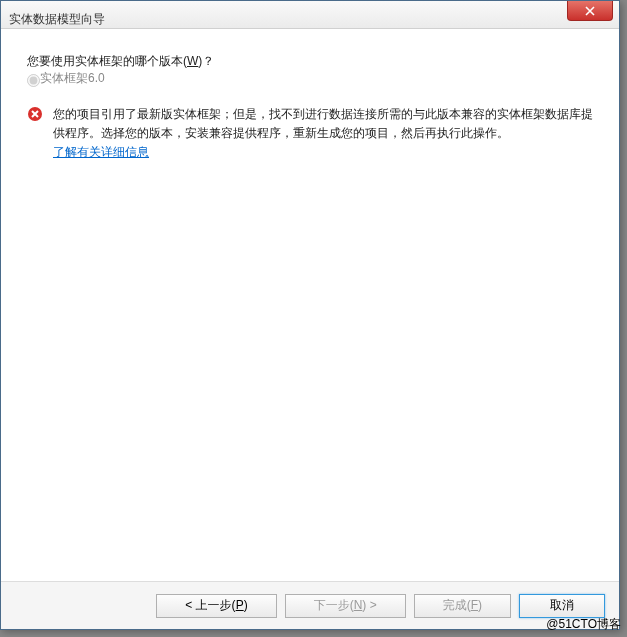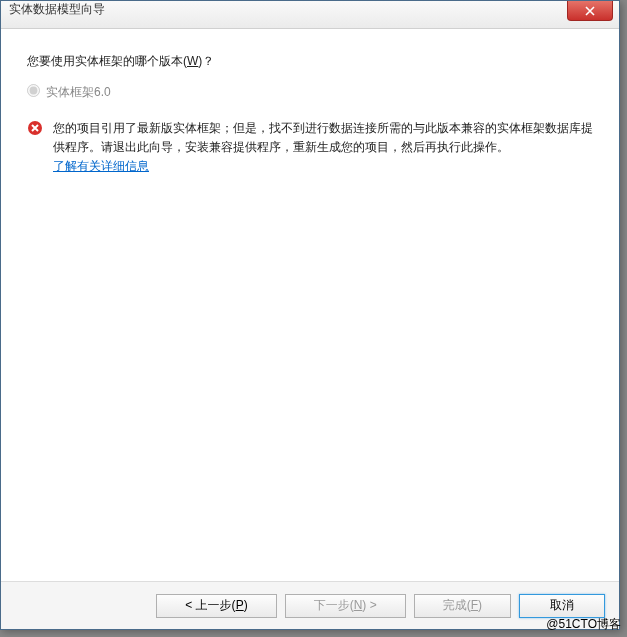--- a/index.html
+++ b/index.html
@@ -19,21 +19,21 @@
       height: 630px;
       background: #fff;
       border: 1px solid #4a6b8a;
       box-shadow: 2px 2px 8px rgba(0,0,0,0.3);
     }
     .titlebar {
       height: 28px;
       background: linear-gradient(to bottom, #f9f9f9, #ebebeb);
       border-bottom: 1px solid #d0d0d0;
       display: flex;
-      align-items: flex-start;
+      align-items: flex-end;
       justify-content: space-between;
       padding-left: 8px;
     }
     .titlebar-text {
       color: #333;
       font-size: 12px;
     }
     .titlebar-controls {
       display: flex;
       height: 100%;
@@ -71,27 +71,25 @@
       font-size: 13px;
       font-weight: bold;
       color: #222;
     }
     .content {
       padding: 24px 26px;
     }
     .prompt-label {
       font-size: 12px;
       color: #222;
-      margin-bottom: 14px;
     }
     .prompt-label .mnemonic { text-decoration: underline; }
     .radio-row {
       display: flex;
-      align-items: flex-start;
-      gap: 6px;
+      align-items: flex-end;
       margin-bottom: 18px;
       color: #888;
     }
     .radio-row input[type=radio] { accent-color: #888; }
     .error-row {
       display: flex;
       align-items: flex-start;
       gap: 10px;
     }
     .error-icon {
@@ -176,21 +174,21 @@
       <input type="radio" checked="" disabled="" style="">
       <span>实体框架6.0</span>
     </label>
 
     <div class="error-row">
       <svg class="error-icon" viewBox="0 0 16 16">
         <circle cx="8" cy="8" r="7" fill="#d9302c"></circle>
         <path d="M5 5 L11 11 M11 5 L5 11" stroke="#fff" stroke-width="2" fill="none"></path>
       </svg>
       <div class="error-text">
-        <span>您的项目引用了最新版实体框架；但是，找不到进行数据连接所需的与此版本兼容的实体框架数据库提供程序。请退出此向导，安装兼容提供程序，重新生成您的项目，然后再执行此操作。</span><br>
+        <span>您的项目引用了最新版实体框架；但是，找不到进行数据连接所需的与此版本兼容的实体框架数据库提供程序。选择您的版本，安装兼容提供程序，重新生成您的项目，然后再执行此操作。</span><br>
         <a class="error-link">了解有关详细信息</a>
       </div>
     </div>
   </div>
 
   <div class="button-bar">
     <button class="wiz-btn">
       <span>&lt; 上一步(</span><span class="mnemonic">P</span><span>)</span>
     </button>
     <button class="wiz-btn" disabled="">

